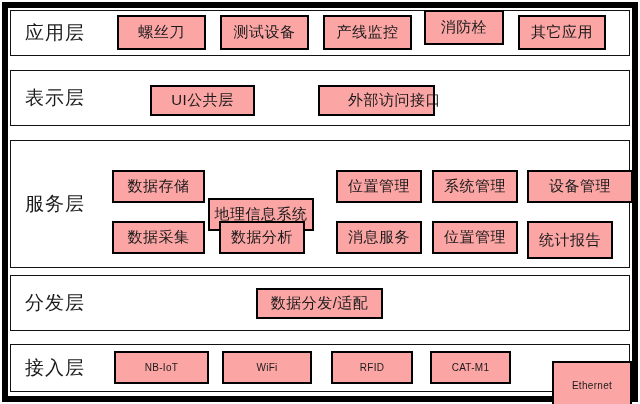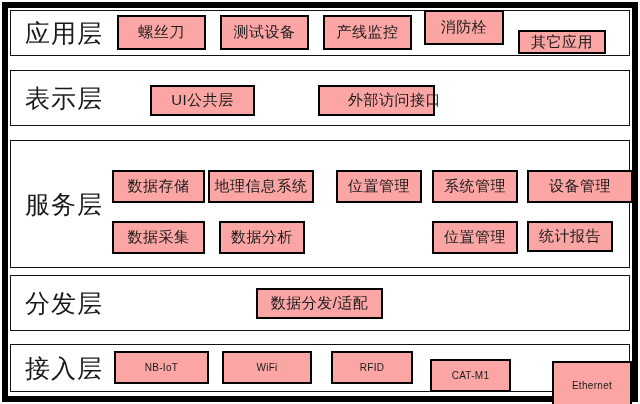--- a/index.html
+++ b/index.html
@@ -34,21 +34,21 @@
     width: 620px;
     background: #ffffff;
     border: 1.5px solid #111111;
     box-sizing: border-box;
   }
   .layer-label {
     position: absolute;
     left: 14px;
     top: 50%;
     transform: translateY(-50%);
-    font-size: 25px;
+    font-size: 19px;
     color: #1a1a1a;
     letter-spacing: 1px;
     white-space: nowrap;
   }
   
   .node {
     position: absolute;
     background: #fca5a5;
     border: 2.5px solid #000000;
     box-sizing: border-box;
@@ -59,64 +59,66 @@
     color: #1a1a1a;
     white-space: nowrap;
     letter-spacing: 0.5px;
   }
   .node.latin {
     font-size: 10px;
     letter-spacing: 0.3px;
   }
   .node.overflow-text {
     overflow: visible;
+    margin-top: 28px;
   }
 </style>
 </head>
 <body>
 
 <div id="diagram-root">
   <div class="outer-frame"></div>
 
   <div class="layer-band" style="top:10px; height:46px;">
     <div class="layer-label">应用层</div>
   </div>
   <div class="node" style="left:117px; top:15px; width:89px; height:35px;">螺丝刀</div>
   <div class="node" style="left:220px; top:15px; width:89px; height:35px;">测试设备</div>
   <div class="node" style="left:323px; top:15px; width:89px; height:35px;">产线监控</div>
   <div class="node" style="left:424px; top:10px; width:80px; height:35px;">消防栓</div>
-  <div class="node" style="left:518px; top:15px; width:88px; height:24px;margin-top:15px;">其它应用</div>
+  <div class="node" style="left:518px; top:15px; width:88px; height:35px;">其它应用</div>
 
   <div class="layer-band" style="top:70px; height:56px;">
     <div class="layer-label">表示层</div>
   </div>
   <div class="node" style="left:150px; top:85px; width:105px; height:31px;">UI公共层</div>
   <div class="node" style="left:318px; top:85px; width:117px; height:31px;padding-left:36px;">外部访问接口</div>
 
   <div class="layer-band" style="top:140px; height:128px;">
     <div class="layer-label">服务层</div>
   </div>
 
   <div class="node" style="left:112px; top:170px; width:93px; height:33px;">数据存储</div>
   <div class="node overflow-text" style="left:208px; top:170px; width:106px; height:33px;">地理信息系统</div>
   <div class="node" style="left:336px; top:170px; width:86px; height:33px;">位置管理</div>
   <div class="node" style="left:432px; top:170px; width:86px; height:33px;">系统管理</div>
   <div class="node" style="left:527px; top:170px; width:106px; height:33px;">设备管理</div>
 
   <div class="node" style="left:112px; top:221px; width:93px; height:33px;">数据采集</div>
   <div class="node" style="left:219px; top:221px; width:86px; height:33px;">数据分析</div>
+  <div class="node" style="left:336px; top:221px; width:86px; height:33px;">消息服务</div>
   <div class="node" style="left:432px; top:221px; width:86px; height:33px;">位置管理</div>
-  <div class="node" style="left:527px; top:221px; width:86px; height:31px;">统计报告</div>
+  <div class="node" style="left:527px; top:221px; width:86px; height:38px;">统计报告</div>
 
   <div class="layer-band" style="top:275px; height:56px;">
     <div class="layer-label">分发层</div>
   </div>
   <div class="node" style="left:256px; top:288px; width:127px; height:31px;">数据分发/适配</div>
 
   <div class="layer-band" style="top:344px; height:48px;">
     <div class="layer-label">接入层</div>
   </div>
   <div class="node latin" style="left:114px; top:351px; width:95px; height:33px;">NB-IoT</div>
   <div class="node latin" style="left:222px; top:351px; width:90px; height:33px;">WiFi</div>
   <div class="node latin" style="left:331px; top:351px; width:82px; height:33px;">RFID</div>
-  <div class="node latin" style="left:430px; top:351px; width:81px; height:33px;margin-top:8px;">CAT-M1</div>
+  <div class="node latin" style="left:430px; top:351px; width:81px; height:33px;">CAT-M1</div>
   <div class="node latin" style="left:527px; top:361px; width:80px; height:49px;margin-left:25px;">Ethernet</div>
 </div>
 
 </body></html>

